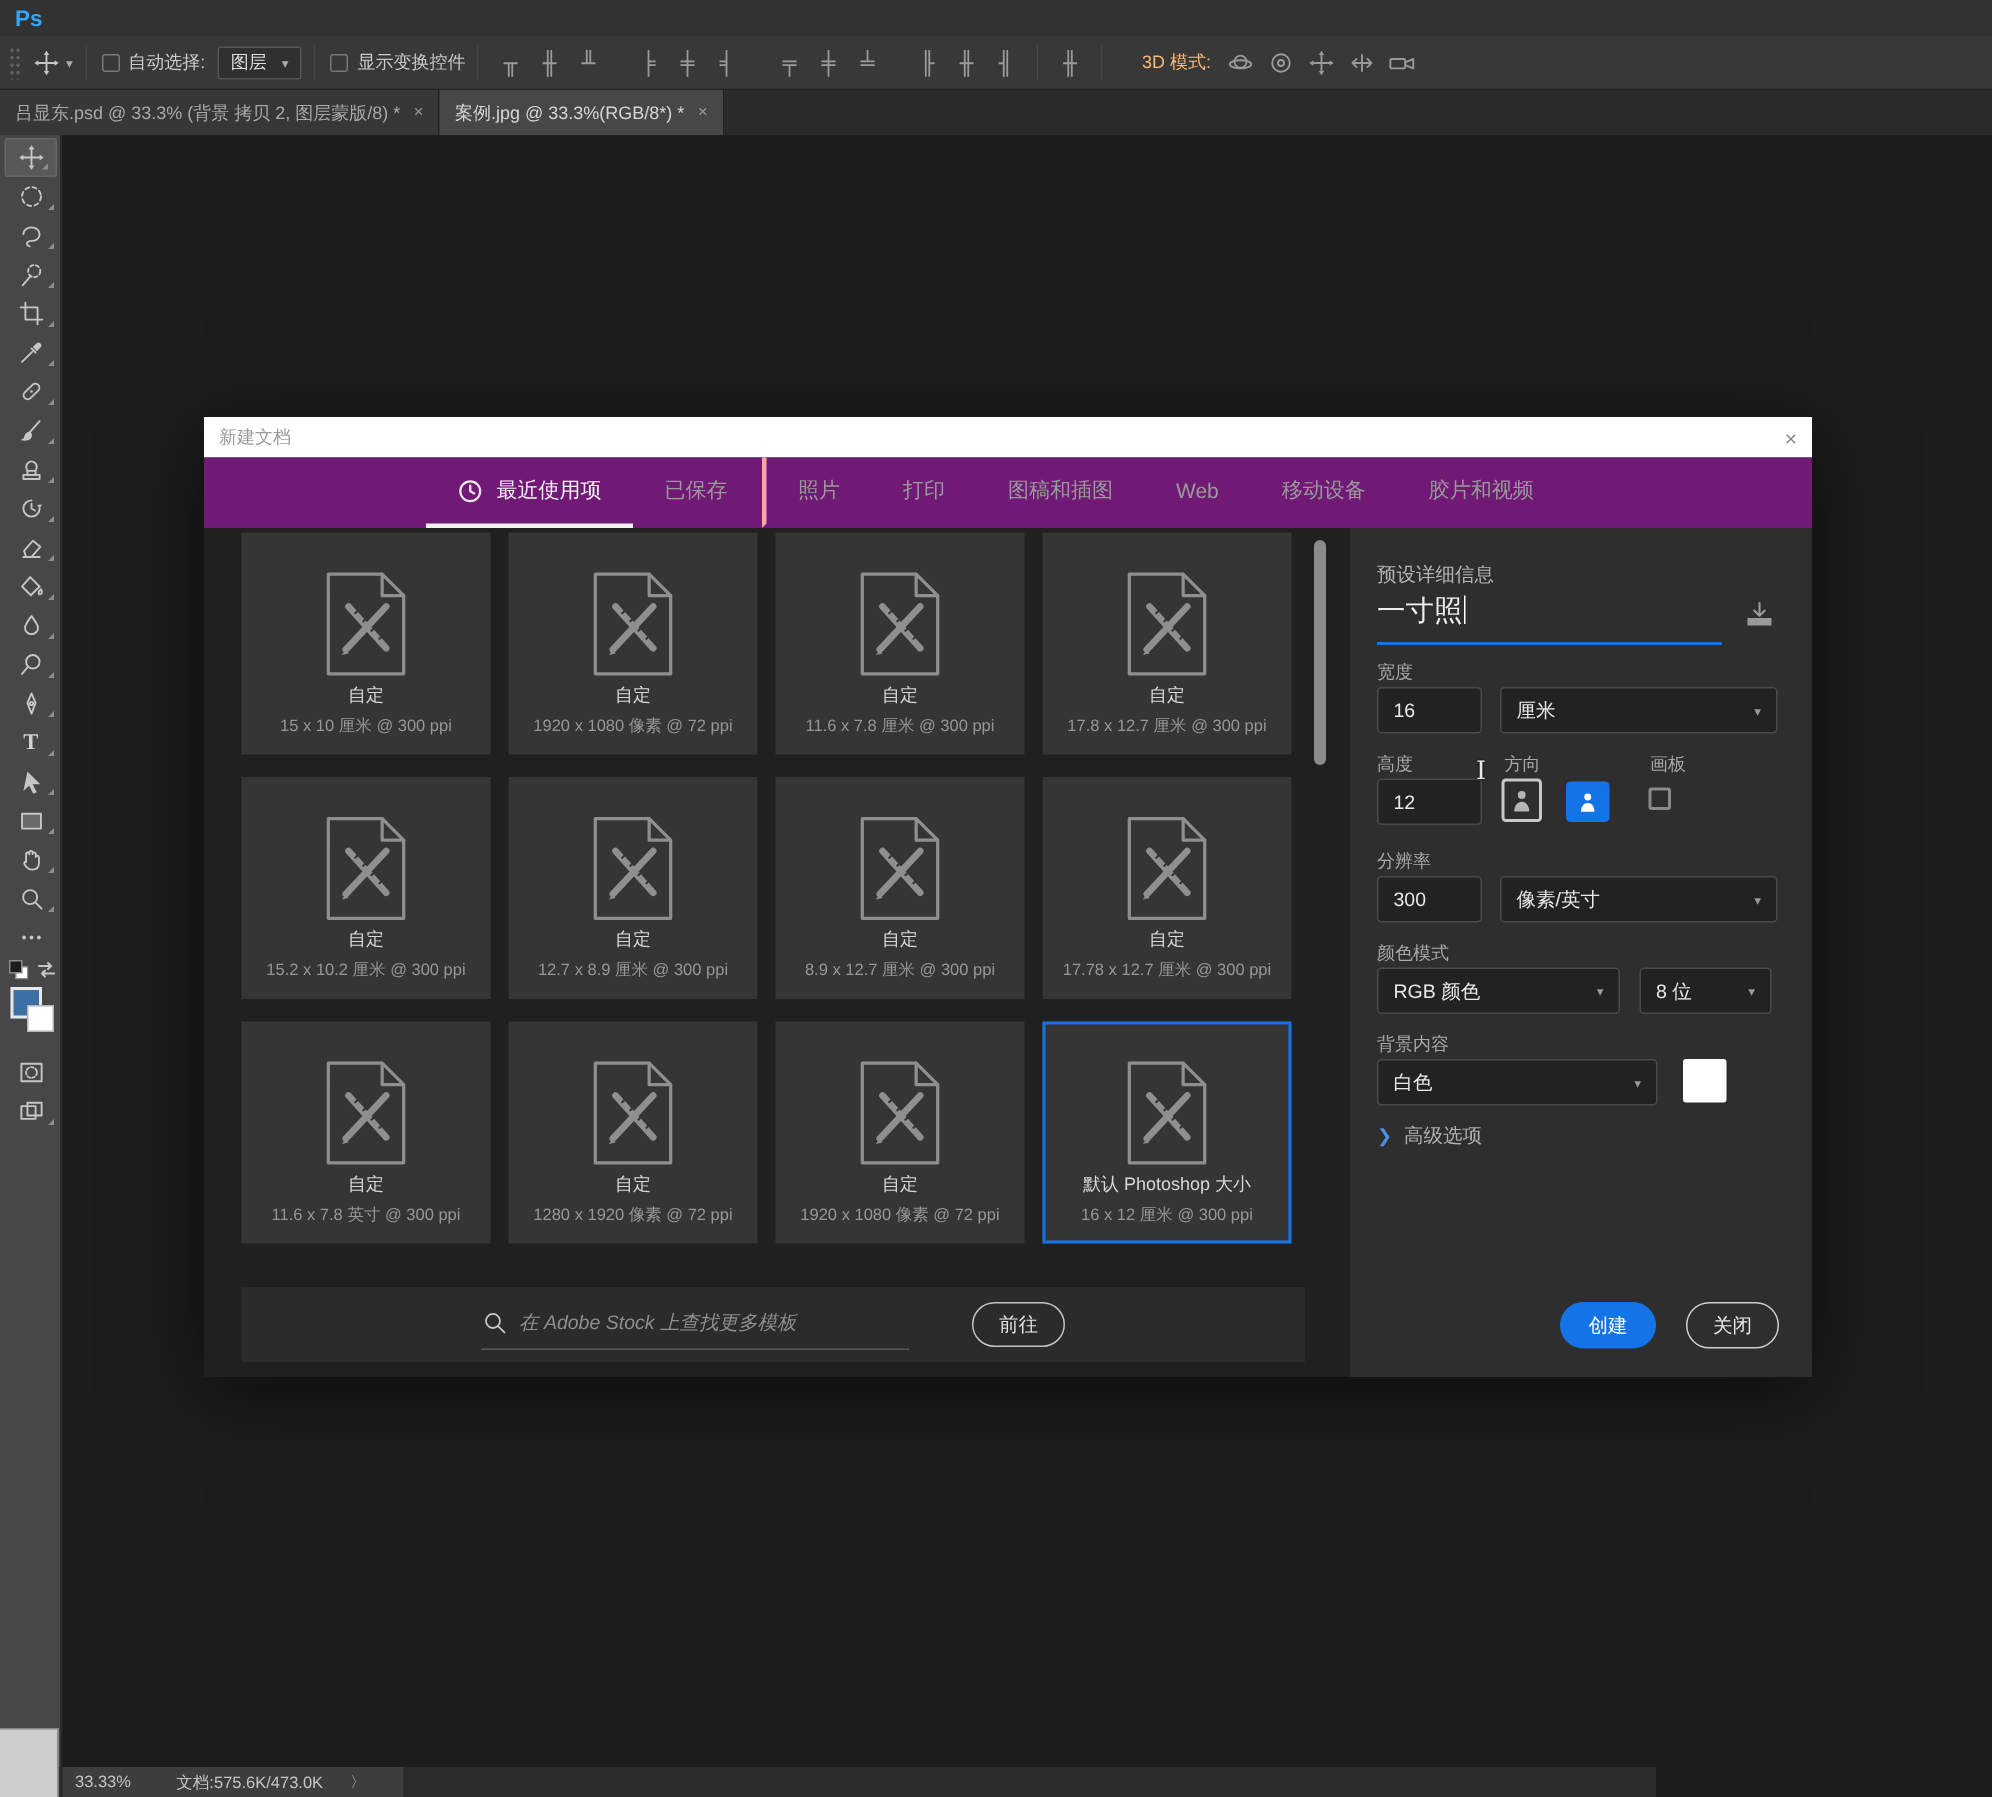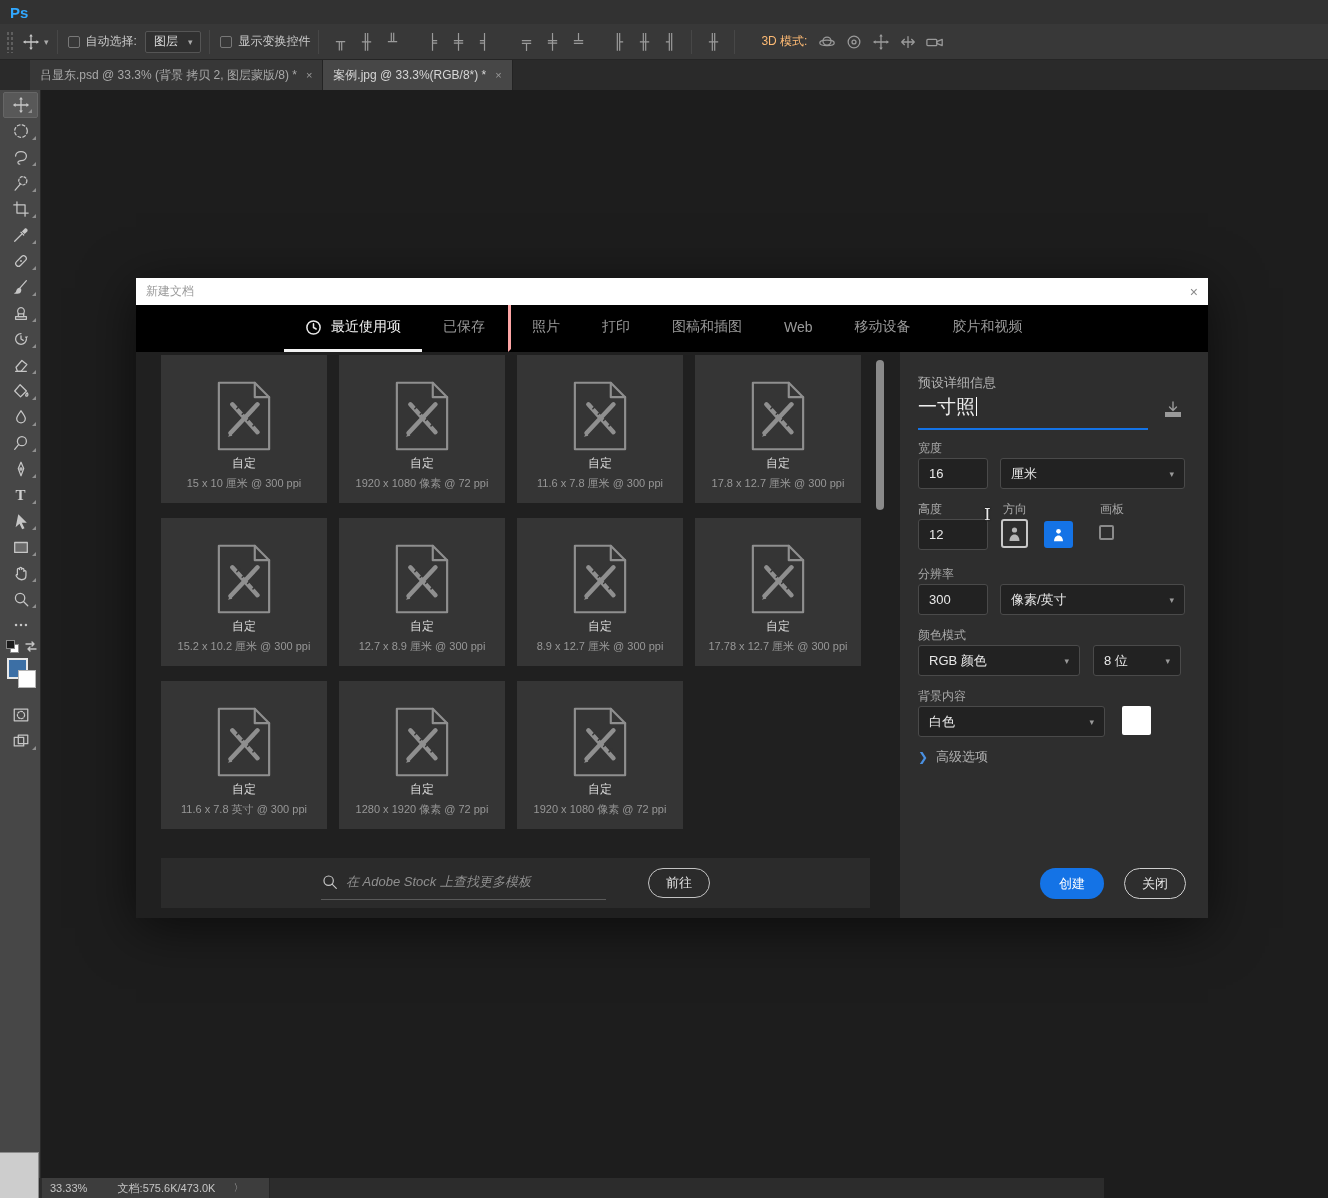--- a/index.html
+++ b/index.html
@@ -15,21 +15,21 @@
   .grip { width:8px; height:22px; margin:0 8px 0 6px; background-image:radial-gradient(#5e5e5e 1px, transparent 1.2px); background-size:4px 5px; }
   .opt-sep { width:1px; height:24px; background:#2a2a2a; border-right:1px solid #474747; margin:0 8px; }
   .opt-chk { width:12px; height:12px; border:1px solid #787878; border-radius:2px; margin:0 6px 0 2px; background:#383838; }
   .opt-select { display:flex; align-items:center; gap:10px; background:#303030; border:1px solid #555; border-radius:2px; height:22px; padding:0 8px; margin-left:8px; color:#ddd; }
   .chev { font-size:9px; color:#aaa; }
   .ai { width:26px; height:20px; display:flex; align-items:center; justify-content:center; color:#9a9a9a; font-size:15px; font-family:"DejaVu Sans",sans-serif; }
   .label-3d { color:#fdba74; margin:0 6px 0 18px; }
   .icon3d { width:27px; height:20px; display:flex; align-items:center; justify-content:center; }
 
   
-  .tab-strip { position:absolute; top:60px; left:0; width:1328px; height:30px; background:#2a2a2a; display:flex; align-items:flex-end; padding-left:30px; z-index:4; }
+  .tab-strip { position:absolute; top:60px; left:0; width:1328px; height:30px; background:#2a2a2a; display:flex; align-items:flex-end; z-index:4; }
   .panel-collapse { position:absolute; top:62px; left:7px; color:#9a9a9a; font-size:11px; letter-spacing:-2px; }
   .doc-tab { height:30px; display:flex; align-items:center; background:#373737; color:#a8a8a8; font-size:12px; padding:0 10px; border-right:1px solid #232323; white-space:nowrap; }
   .doc-tab.active { background:#474747; color:#d6d6d6; }
   .doc-tab .tab-close { margin-left:9px; color:#9a9a9a; font-size:11px; }
 
   
   .toolbar { position:absolute; top:90px; left:0; width:41px; height:1088px; background:#474747; border-right:1px solid #2a2a2a; z-index:4; padding-top:2px; }
   .tool { width:41px; height:26px; display:flex; align-items:center; justify-content:center; position:relative; }
   .tool::after { content:''; position:absolute; right:5px; bottom:4px; width:0; height:0; border-left:4px solid transparent; border-bottom:4px solid #8f8f8f; }
   .tool.active { width:35px; margin-left:3px; background:#585858; border:1px solid #666; border-radius:2px; }
@@ -47,21 +47,21 @@
   .status-bar { position:absolute; bottom:0; left:0; width:1104px; height:20px; background:#2c2c2c; font-size:11px; color:#c5c5c5; }
   .corner-block { position:absolute; bottom:0; left:0; width:39px; height:46px; background:#cdcdcd; border-top:1px solid #8a8a8a; border-right:1px solid #8a8a8a; z-index:6; }
   .zoom-box { position:absolute; left:42px; top:0; height:20px; padding:0 8px; background:#3d3d3d; display:flex; align-items:center; border-right:1px solid #262626; }
   .docinfo-box { position:absolute; left:92px; top:0; height:20px; width:178px; background:#3d3d3d; display:flex; align-items:center; justify-content:center; gap:18px; border-right:1px solid #262626; }
   .docinfo-chev { color:#b5b5b5; font-size:10px; }
 
   
   .dialog { position:absolute; left:136px; top:278px; width:1072px; height:640px; box-shadow:0 10px 50px rgba(0,0,0,.6); z-index:10; }
   .dlg-titlebar { height:27px; background:#ffffff; display:flex; align-items:center; font-size:12px; color:#9a9a9a; padding:0 10px; }
   .dlg-close { margin-left:auto; color:#8a8a8a; font-size:14px; }
-  .dlg-tabs { height:47px; background:#000000; display:flex; align-items:stretch; padding-left:148px; }
+  .dlg-tabs { height:47px; background:#701a75; display:flex; align-items:stretch; padding-left:148px; }
   .dlg-tab { display:flex; align-items:center; gap:9px; padding:0 21px; font-size:14px; color:#9a9a9a; border-bottom:3px solid transparent; white-space:nowrap; }
   .dlg-tab.active { color:#f2f2f2; border-bottom-color:#f2f2f2; }
   .dlg-tab.divided { border-left:3px solid #fca5a5; margin-left:2px; }
   .dlg-tab.active .tab-clock { display:flex; }
   .tab-clock { display:none; }
   .dlg-body { display:flex; height:566px; }
 
   .templates-area { width:764px; background:#202020; position:relative; padding:3px 0 0 25px; }
   .tpl-grid { display:grid; grid-template-columns:repeat(4,166px); grid-auto-rows:148px; gap:15px 12px; }
   .tpl-card { background:#353535; border:2px solid transparent; display:flex; flex-direction:column; align-items:center; justify-content:flex-end; padding-bottom:10px; position:relative; }
@@ -521,20 +521,32 @@
               <path d="M4 2h40l16 16v58H4z"></path>
               <path d="M44 2v16h16"></path>
               <path d="M17 58L47 26l-0-0" stroke-width="5"></path>
               <path d="M19 26l28 31" stroke-width="5"></path>
               <path d="M24 31l3-3M30 37l3-3M36 44l3-3M42 50l3-3" stroke="#353535" stroke-width="1.6"></path>
               <path d="M17 58l-3 4 5-1z" fill="#8f8f8f" stroke="none"></path>
             </svg>
             <span class="tpl-title">自定</span>
             <span class="tpl-sub">1920 x 1080 像素 @ 72 ppi</span>
           </div>
+          <div class="tpl-card active">
+            <svg class="tpl-icon ic" width="58" height="70" viewBox="0 0 64 78" style="stroke:#8f8f8f;stroke-width:2.4">
+              <path d="M4 2h40l16 16v58H4z"></path>
+              <path d="M44 2v16h16"></path>
+              <path d="M17 58L47 26l-0-0" stroke-width="5"></path>
+              <path d="M19 26l28 31" stroke-width="5"></path>
+              <path d="M24 31l3-3M30 37l3-3M36 44l3-3M42 50l3-3" stroke="#353535" stroke-width="1.6"></path>
+              <path d="M17 58l-3 4 5-1z" fill="#8f8f8f" stroke="none"></path>
+            </svg>
+            <span class="tpl-title">默认 Photoshop 大小</span>
+            <span class="tpl-sub">16 x 12 厘米 @ 300 ppi</span>
+          </div>
         </div>
       <div class="v-scroll-thumb"></div>
       <div class="stock-bar">
         <div class="stock-field">
           <svg class="ic" width="17" height="17" viewBox="0 0 20 20">
               <circle cx="9" cy="9" r="5.5"></circle>
               <path d="M13 13l5 5"></path>
             </svg>
           <span class="stock-placeholder">在 Adobe Stock 上查找更多模板</span>
         </div>

